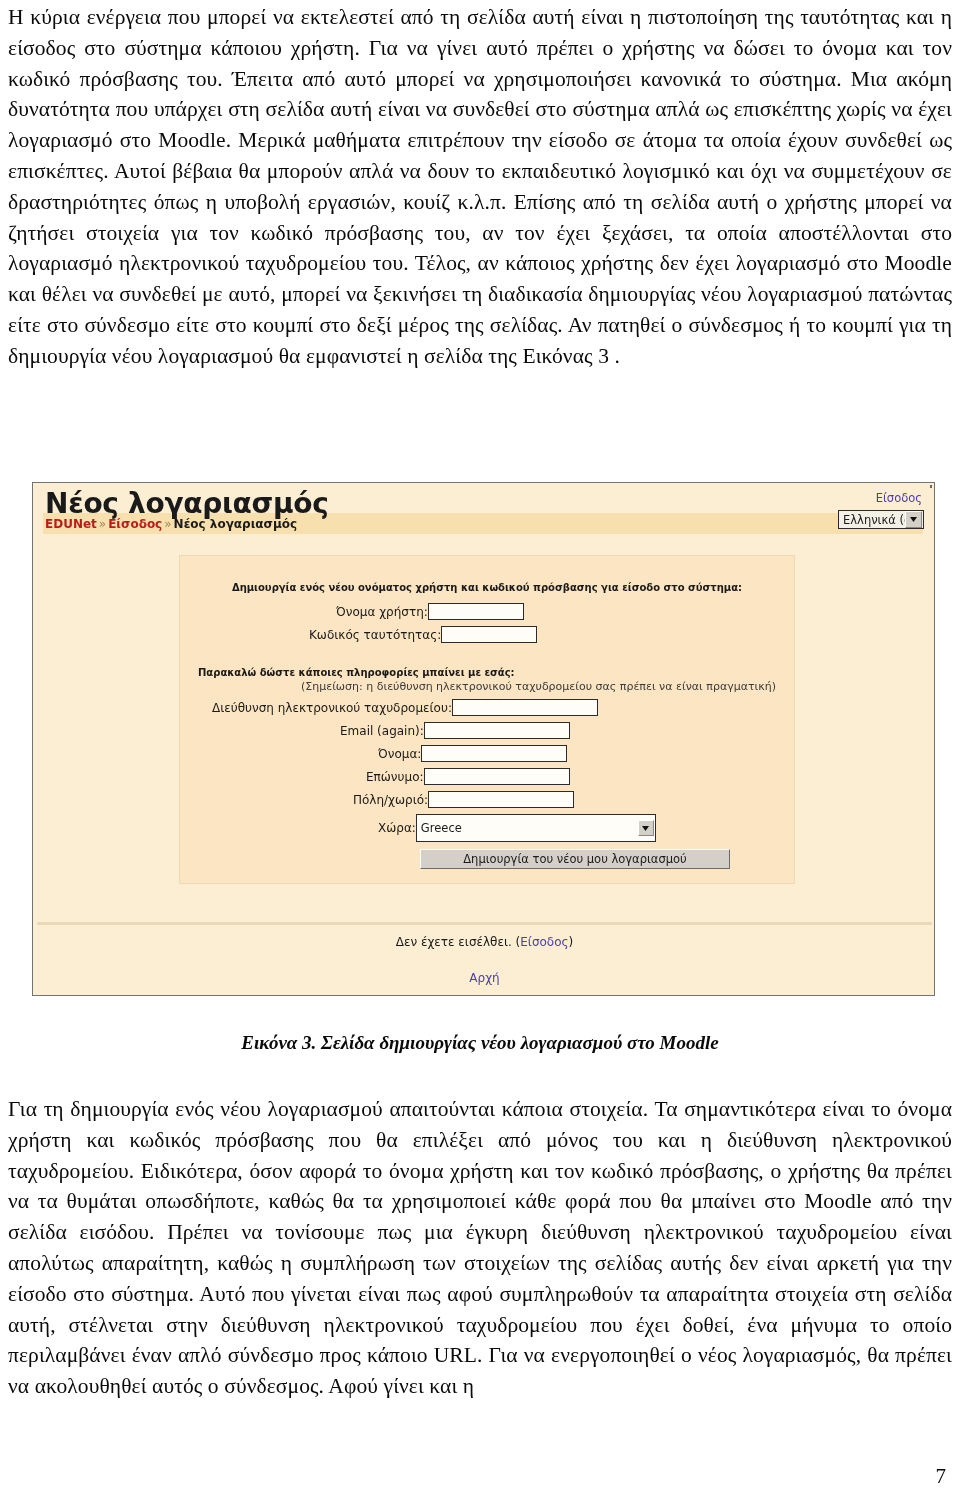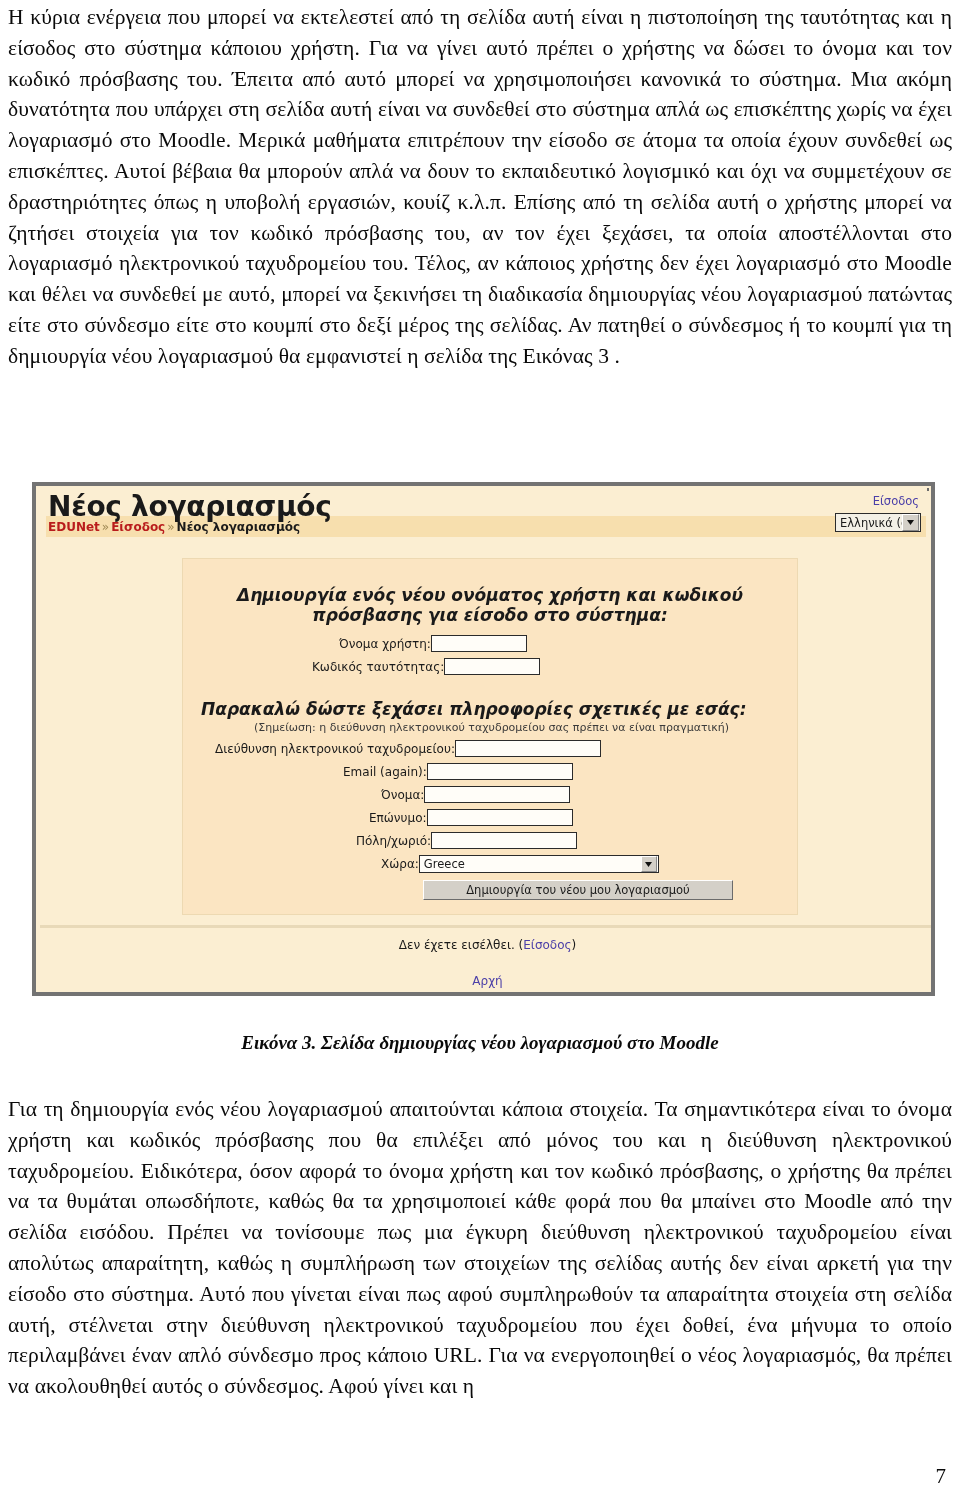--- a/index.html
+++ b/index.html
@@ -71,21 +71,21 @@
   }
 
   
   .screenshot {
     position: absolute;
     left: 32px;
     top: 482px;
     width: 903px;
     height: 514px;
     background: #fbeed2;
-    border: 4px solid #737373;
+    border: 1px solid #737373;
     box-sizing: border-box;
     overflow: hidden;
     font-family: "DejaVu Sans", "Liberation Sans", sans-serif;
     image-rendering: pixelated;
   }
 
   .ss-header {
     position: relative;
     height: 58px;
     padding: 0;
@@ -181,35 +181,34 @@
     left: 146px;
     top: 72px;
     width: 616px;
     background: #fbe5c2;
     border: 1px solid #edd9b2;
     box-sizing: border-box;
     padding: 16px 18px 14px 18px;
   }
 
   .ss-section-title {
-    font-size: 17px;
+    font-size: 10px;
     font-weight: bold;
     color: #1a1a1a;
     text-align: center;
     margin: 10px 0 10px 0;
-    font-style: italic;
   }
   .ss-section-title.left {
     text-align: left;
     margin: 18px 0 2px 0;
   }
   .ss-note {
     font-size: 11px;
     color: #3a3a3a;
-    text-align: center;
+    text-align: right;
     margin: 0 0 6px 3px;
   }
 
   .ss-field-row {
     display: flex;
     align-items: center;
     justify-content: flex-start;
     margin: 0 0 6px 0;
   }
   .ss-field-label {
@@ -225,21 +224,21 @@
     height: 17px;
     box-sizing: border-box;
     flex: 0 0 auto;
   }
   .ss-input.small { width: 96px; }
   .ss-input.wide  { width: 146px; }
 
   .ss-select {
     border: 1px solid #2b2b2b;
     background: #fffdf8;
-    height: 18px;
+    height: 28px;
     width: 240px;
     box-sizing: border-box;
     display: flex;
     align-items: center;
     font-size: 11.5px;
     color: #1a1a1a;
     padding-left: 4px;
     flex: 0 0 auto;
   }
   .ss-select .sel-val { flex:1; }
@@ -362,21 +361,21 @@
             <span class="ss-field-label">Όνομα χρήστη:</span>
             <input class="ss-input small" type="text" value="" style="">
           </div>
           <div class="ss-field-row" style="justify-content:flex-start; padding-left:111px;">
             <span class="ss-field-label">Κωδικός ταυτότητας:</span>
             <input class="ss-input small" type="password" value="" style="">
           </div>
         </div>
       </div>
 
-      <div class="ss-section-title left">Παρακαλώ δώστε ξεχάσει πληροφορίες σχετικές με εσάς:</div>
+      <div class="ss-section-title left">Παρακαλώ δώστε κάποιες πληροφορίες μπαίνει με εσάς:</div>
 
       <div class="ss-note">(Σημείωση: η διεύθυνση ηλεκτρονικού ταχυδρομείου σας πρέπει να είναι πραγματική)</div>
 
       <div class="ss-field-row" style="padding-left:14px;">
         <span class="ss-field-label">Διεύθυνση ηλεκτρονικού ταχυδρομείου:</span>
         <input class="ss-input wide" type="text" value="" style="">
       </div>
 
       <div class="ss-field-row" style="padding-left:142px;">
         <span class="ss-field-label">Email (again):</span>

